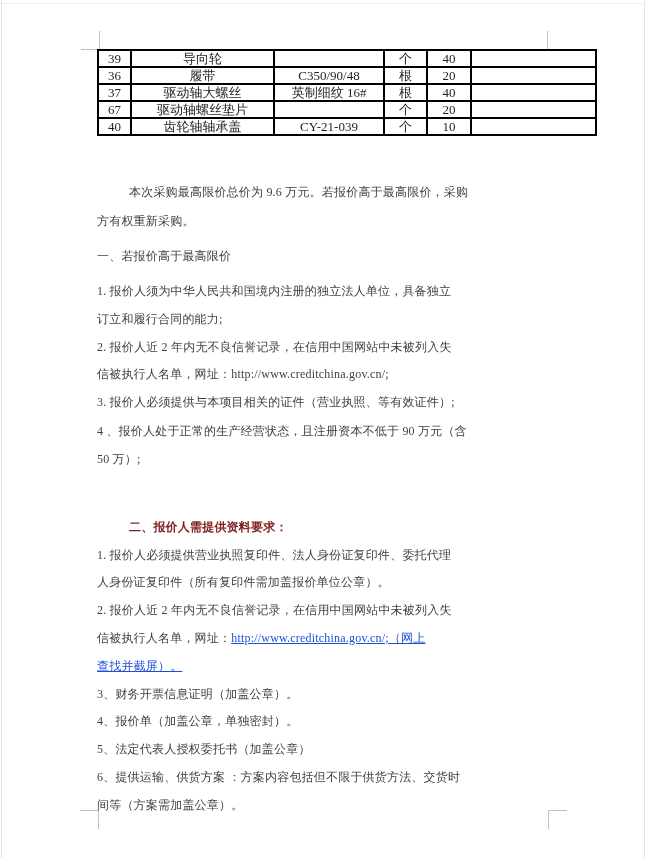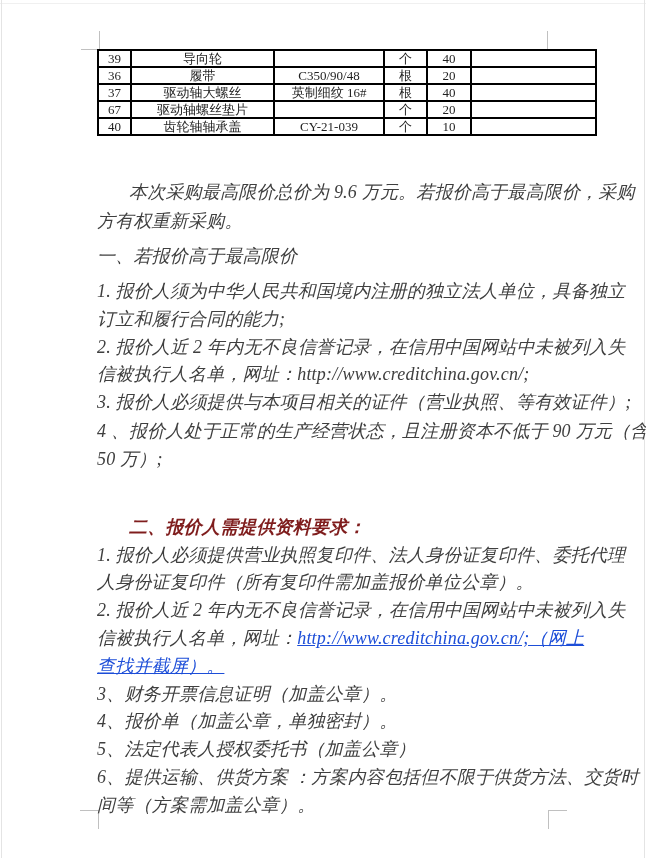--- a/index.html
+++ b/index.html
@@ -26,23 +26,22 @@
   }
   table.items td{
     border:2px solid #000;height:15px;padding:0 2px;
     text-align:center;vertical-align:middle;
     font-size:13px;line-height:15px;color:#1f1f1f;
     overflow:hidden;white-space:nowrap;
   }
   
   .tline{
     position:absolute;left:97px;white-space:nowrap;
-    font-size:18px;line-height:19px;color:#3f3f3f;
+    font-size:12px;line-height:19px;color:#3f3f3f;
     letter-spacing:0.2px;
-    font-style:italic;
   }
   .tline.indent{left:129px;}
   .tline.bold{font-weight:bold;color:#7f1d1d;}
   a.link{color:#1d4ed8;text-decoration:underline;cursor:pointer;}
 </style>
 </head>
 <body>
 
 <div class="edge top"></div>
 <div class="edge left"></div>

